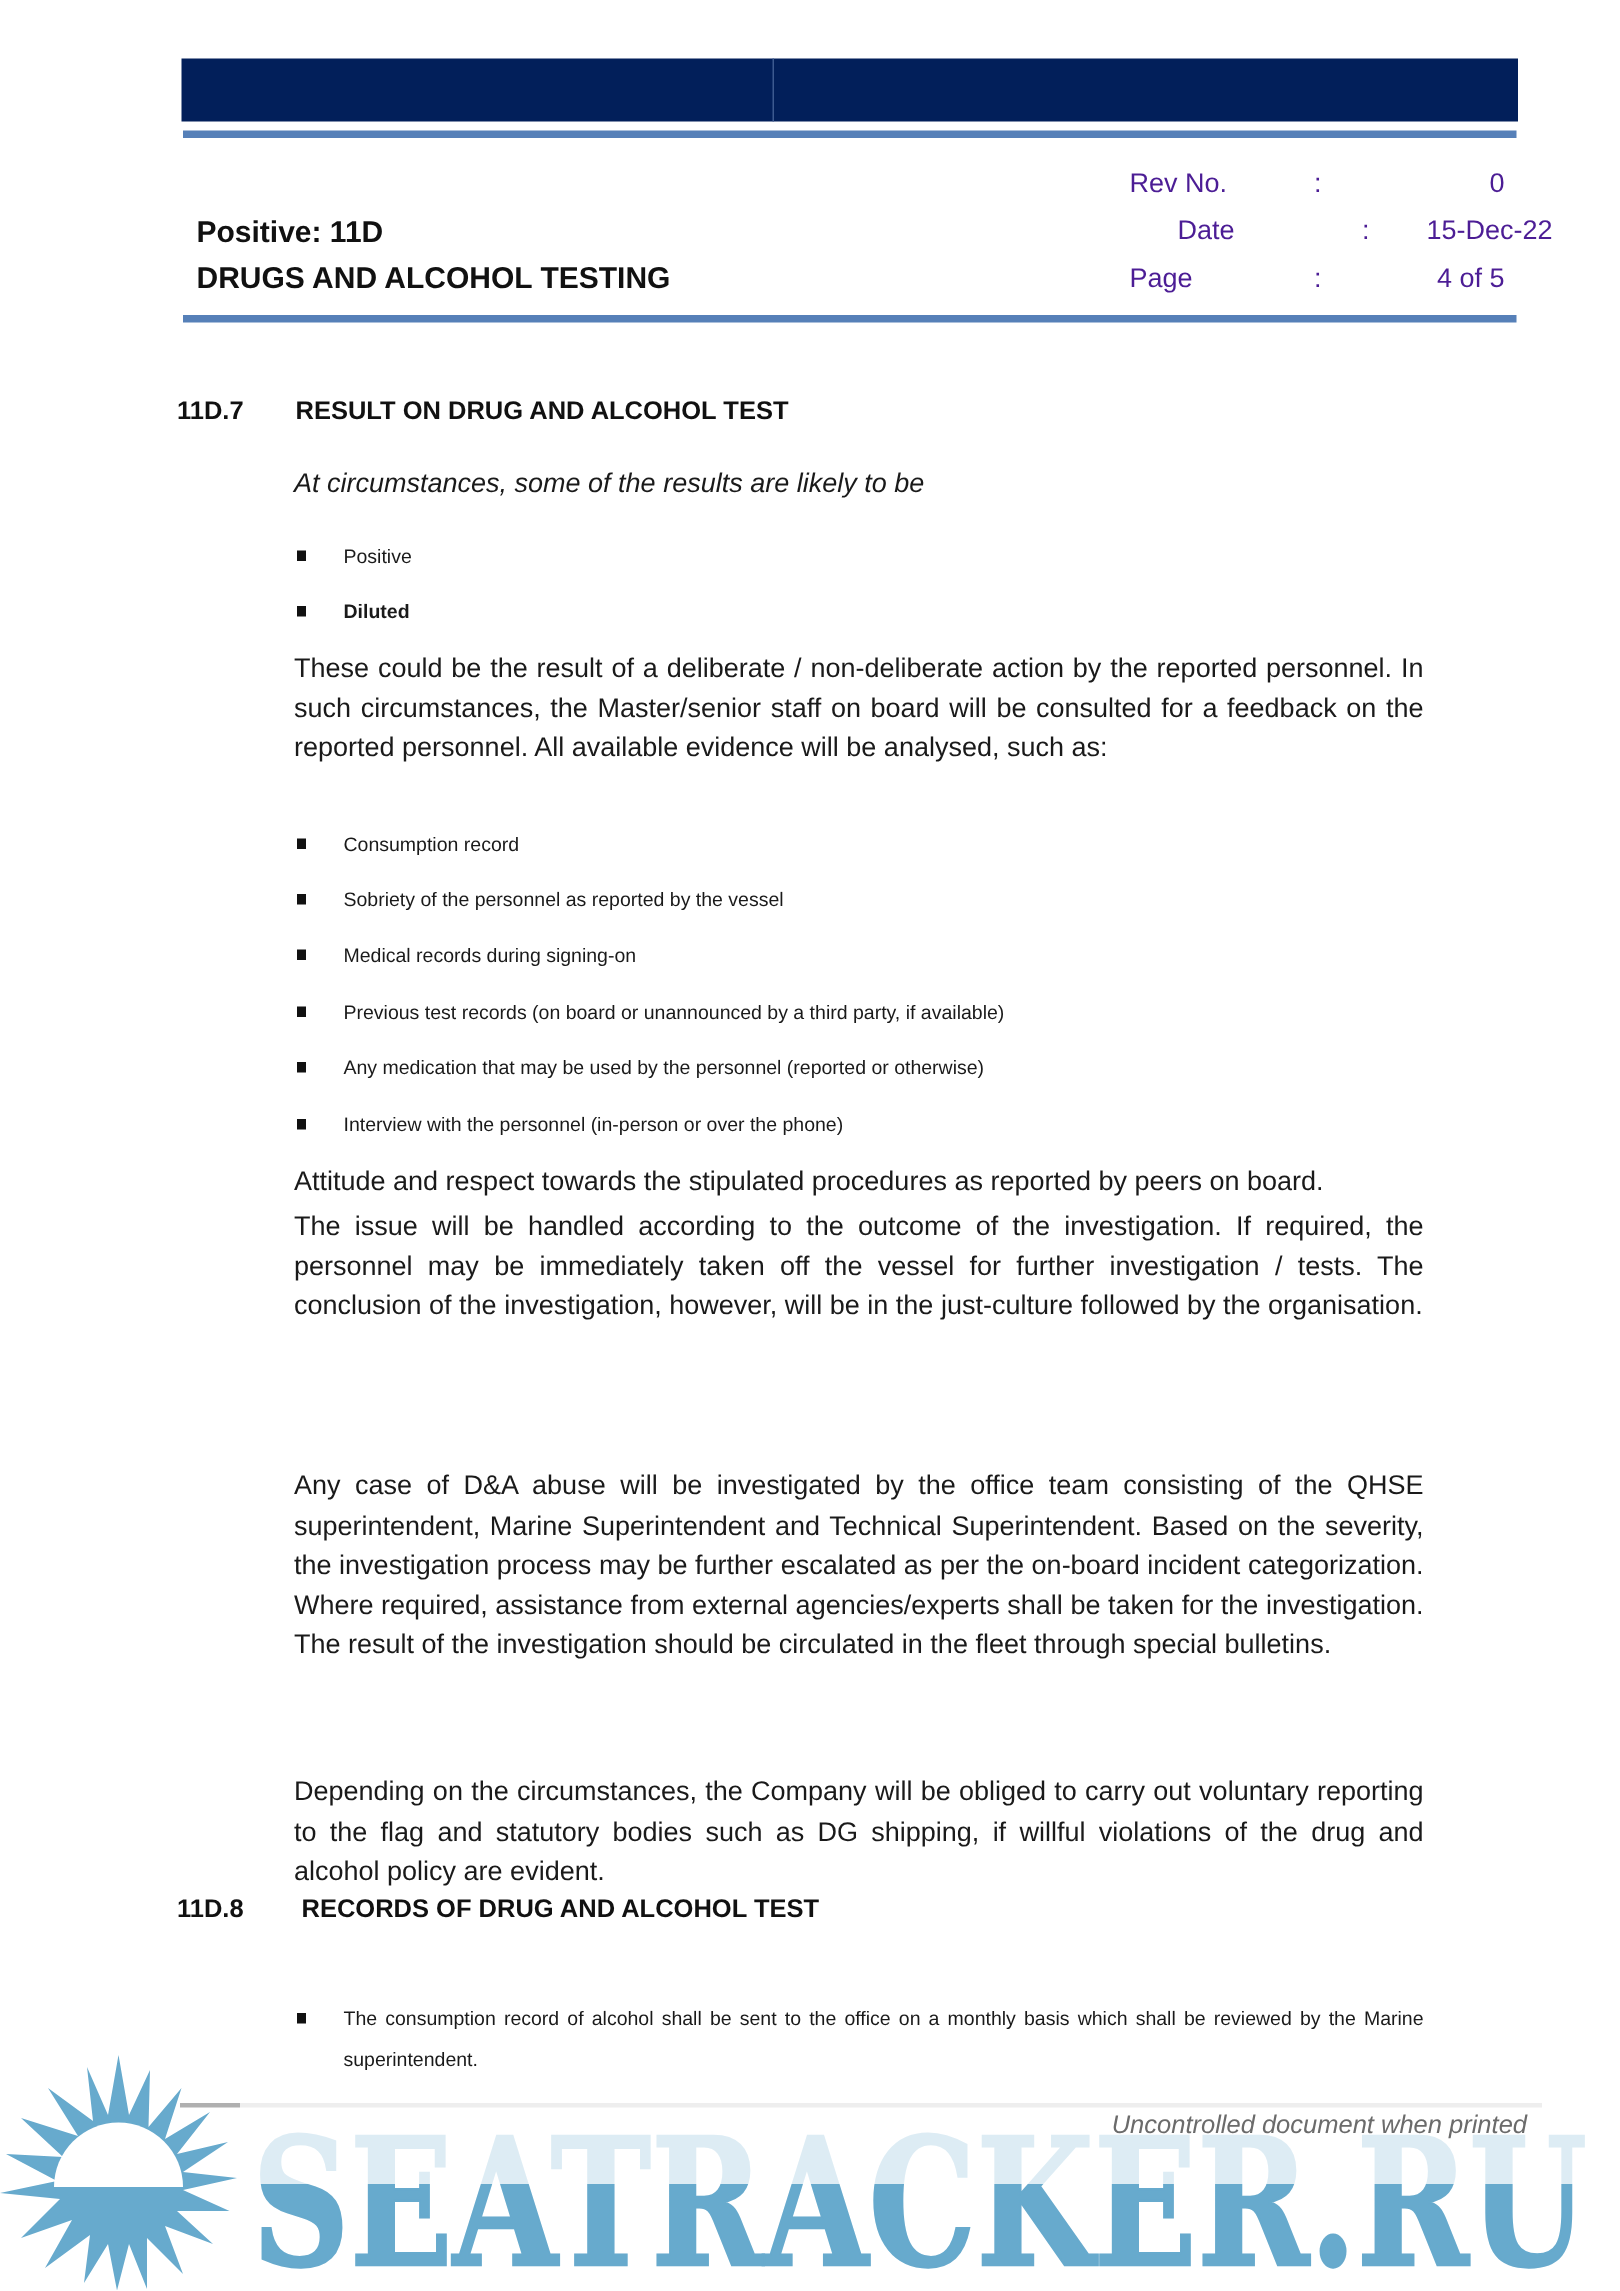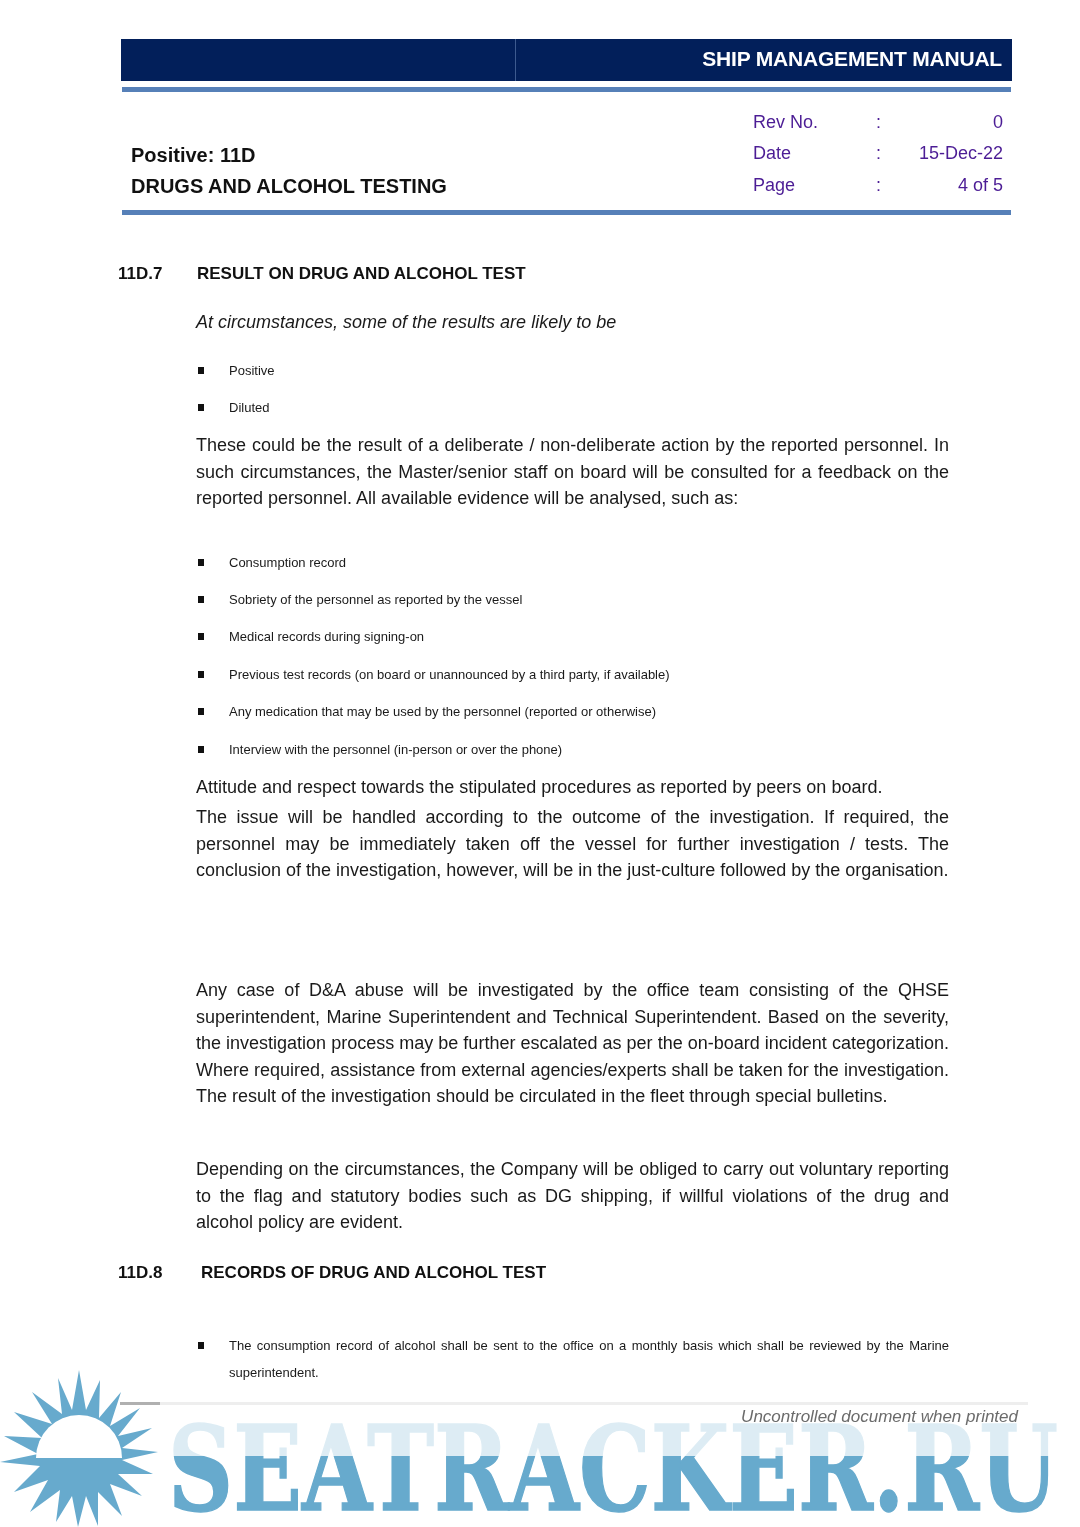--- a/index.html
+++ b/index.html
@@ -22,21 +22,21 @@
     .rule.top { top: 87px; }
     .rule.bottom { top: 210px; }
     .chapter { position: absolute; left: 131px; font-weight: bold; font-size: 20px; color: #111; }
     .chapter.l1 { top: 144px; }
     .chapter.l2 { top: 175px; }
     .meta-row { position: absolute; left: 753px; width: 250px; height: 24px; font-size: 18px; color: #4c1d95; }
     .meta-row .k { position: absolute; left: 0; }
     .meta-row .c { position: absolute; left: 123px; }
     .meta-row .v { position: absolute; right: 0; text-align: right; }
     .meta-row.r1 { top: 112px; }
-    .meta-row.r2 { top: 143px; }
+    .meta-row.r2 { top: 143px; margin-left: 32px; }
     .meta-row.r3 { top: 175px; }
 
     .sec-head { position: absolute; font-weight: bold; font-size: 17px; color: #111; }
     .sec-head .num { position: absolute; left: 0; }
     .sec-head .ttl { position: absolute; white-space: nowrap; }
 
     .para {
       position: absolute; left: 196px; width: 753px; font-size: 18px; line-height: 26.6px;
       text-align: justify; color: #1a1a1a;
     }
@@ -53,21 +53,20 @@
       position: absolute; right: 62px; top: 1407px; font-style: italic; font-size: 17px; color: #6b6b6b;
       z-index: 3;
     }
     .watermark { position: absolute; left: 0; top: 1370px; width: 1080px; height: 157px; z-index: 2; }
   </style>
 </head>
 <body>
 
 <div class="hdr-bar">
   <div class="divider"></div>
-  <div class="title">SHIP MANAGEMENT MANUAL</div>
 </div>
 <div class="rule top"></div>
 
 <div class="chapter l1">Positive: 11D</div>
 <div class="chapter l2">DRUGS AND ALCOHOL TESTING</div>
 
 <div class="meta-row r1">
   <span class="k">Rev No.</span>
   <span class="c">:</span>
   <span class="v">0</span>
@@ -88,21 +87,21 @@
   <span class="num">11D.7</span>
   <span class="ttl" style="left:79px;">RESULT ON DRUG AND ALCOHOL TEST</span>
 </div>
 
 <div class="para" style="top:309px;font-style:italic;">At circumstances, some of the results are likely to be</div>
 
 <div class="bullet" style="top:358px;">
   <span class="dot"></span>
   <span class="txt">Positive</span>
 </div>
-<div class="bullet" style="top:395px;">
+<div class="bullet" style="top:395px;font-weight:bold;">
   <span class="dot"></span>
   <span class="txt">Diluted</span>
 </div>
 
 <div class="para" style="top:432px;">These could be the result of a deliberate / non-deliberate action by the reported personnel. In such circumstances, the Master/senior staff on board will be consulted for a feedback on the reported personnel. All available evidence will be analysed, such as:</div>
 
 <div class="bullet" style="top:550px;">
   <span class="dot"></span>
   <span class="txt">Consumption record</span>
 </div>
@@ -123,21 +122,21 @@
   <span class="txt">Any medication that may be used by the personnel (reported or otherwise)</span>
 </div>
 <div class="bullet" style="top:737px;">
   <span class="dot"></span>
   <span class="txt">Interview with the personnel (in-person or over the phone)</span>
 </div>
 
 <div class="para" style="top:774px;">Attitude and respect towards the stipulated procedures as reported by peers on board.</div>
 <div class="para" style="top:804px;">The issue will be handled according to the outcome of the investigation. If required, the personnel may be immediately taken off the vessel for further investigation / tests. The conclusion of the investigation, however, will be in the just-culture followed by the organisation.</div>
 <div class="para" style="top:977px;">Any case of D&amp;A abuse will be investigated by the office team consisting of the QHSE superintendent,  Marine Superintendent and Technical Superintendent. Based on the severity, the investigation process may be further escalated as per the on-board incident categorization. Where required, assistance from external agencies/experts shall be taken for the investigation. The result of the investigation should be circulated in the fleet through special bulletins.</div>
-<div class="para" style="top:1156px;">Depending on the circumstances, the Company will be obliged to carry out voluntary reporting to the flag and statutory bodies such as DG shipping, if willful violations of the drug and alcohol policy are evident.</div>
+<div class="para" style="top:1181px;">Depending on the circumstances, the Company will be obliged to carry out voluntary reporting to the flag and statutory bodies such as DG shipping, if willful violations of the drug and alcohol policy are evident.</div>
 
 <div class="sec-head" style="left:118px; top:1263px; width:600px;">
   <span class="num">11D.8</span>
   <span class="ttl" style="left:83px;">RECORDS OF DRUG AND ALCOHOL TEST</span>
 </div>
 
 <div class="bullet" style="top:1309px;margin-top:24px;">
   <span class="dot"></span>
   <span class="txt">The consumption record of alcohol shall be sent to the office on a monthly basis which shall be reviewed by the Marine superintendent.</span>
 </div>

